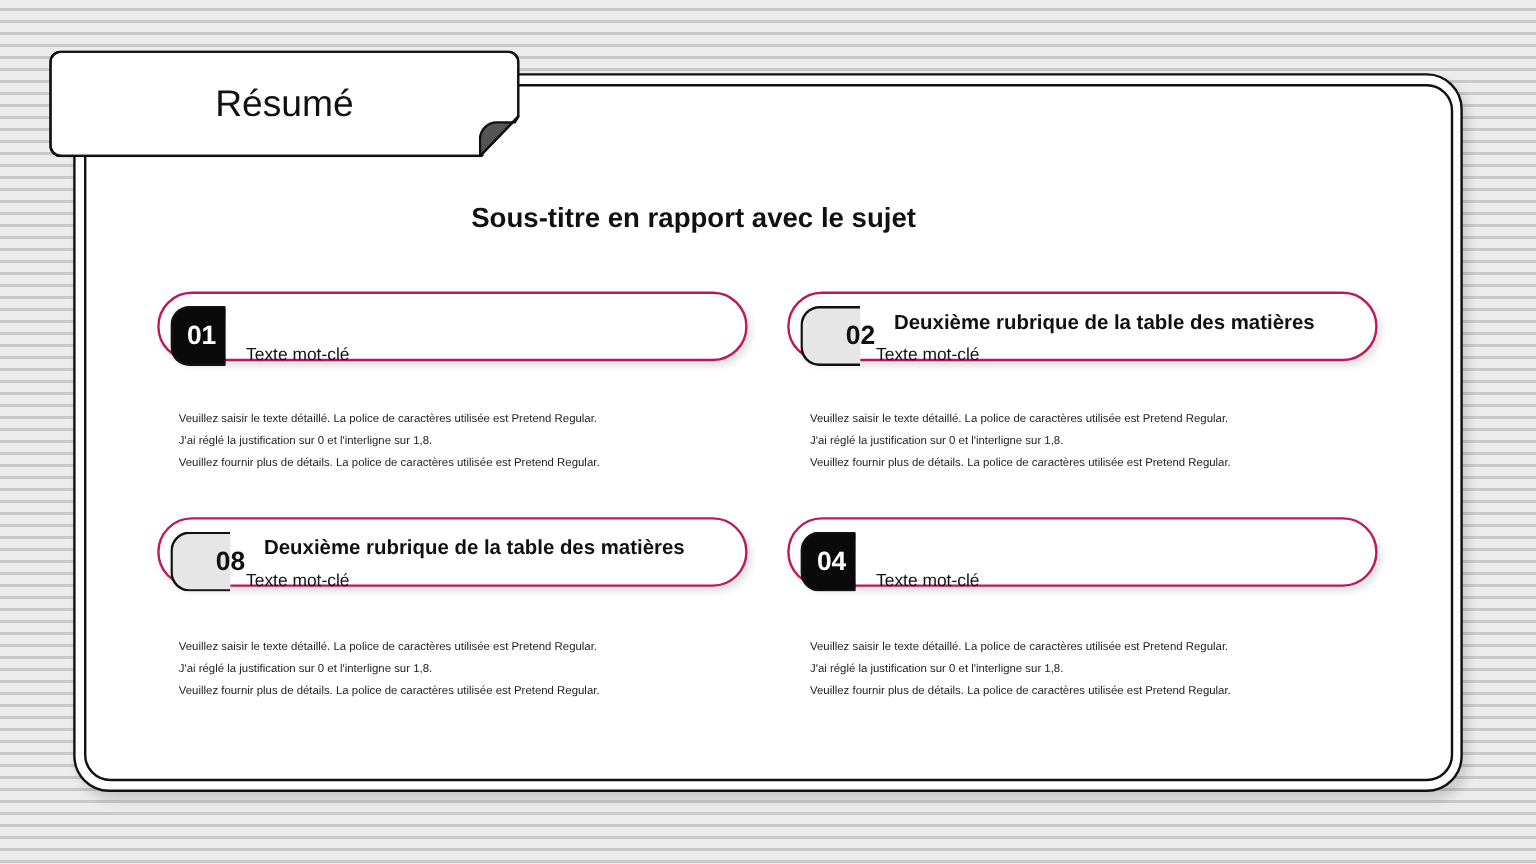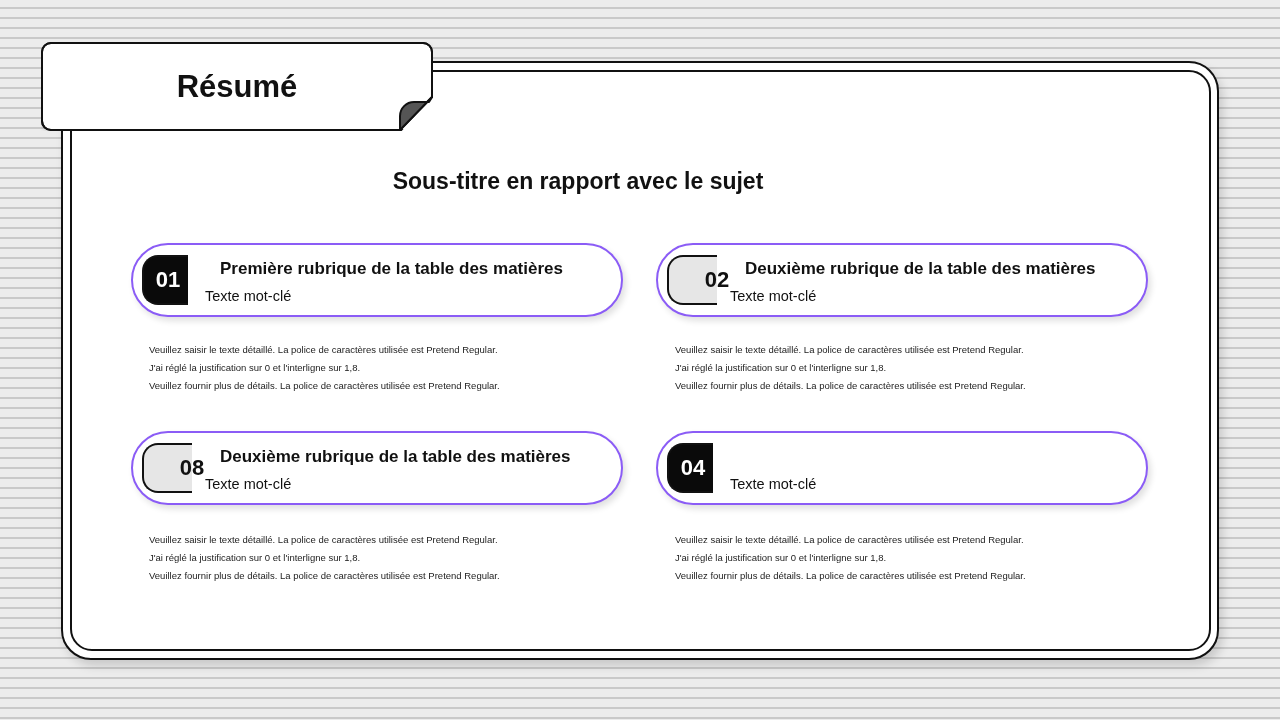--- a/index.html
+++ b/index.html
@@ -42,21 +42,21 @@
       border-radius: 10px;
       box-shadow: 3px 4px 6px rgba(0,0,0,0.12);
       clip-path: polygon(0 0, 100% 0, 100% 62%, 92% 100%, 0 100%);
       z-index: 3;
     }
     .title-tab-text {
       position: absolute;
       left: 0; top: 0; width: 392px; height: 89px;
       display: flex; align-items: center; justify-content: center;
       padding-right: 0px;
-      font-size: 31px; font-weight: bold; color: #111;
+      font-size: 31px; font-weight: normal; color: #111;
       z-index: 4;
     }
     .title-tab-border-fix {
       position: absolute;
       left: 41px; top: 42px; width: 392px; height: 89px;
       z-index: 5; pointer-events: none;
     }
     .fold {
       position: absolute;
       left: 399px; top: 96px;
@@ -66,22 +66,22 @@
     .subtitle {
       position: absolute;
       left: 0; top: 168px; width: 1156px;
       text-align: center;
       font-size: 23px; font-weight: bold; color: #111;
       z-index: 2;
     }
     .card { position: absolute; z-index: 2; }
     .pill {
       position: absolute;
-      width: 492px; height: 74px;
-      border: 2px solid #8b5cf6;
+      width: 492px; height: 58px;
+      border: 2px solid #be185d;
       border-radius: 37px;
       background: #fff;
       box-shadow: 3px 4px 6px rgba(0,0,0,0.12);
     }
     .badge {
       position: absolute;
       left: 9px; top: 10px;
       width: 46px; height: 50px;
       border: 2px solid #111;
       border-right: none;
@@ -124,21 +124,20 @@
 <div class="title-tab-text" style="left:41px;top:42px;">Résumé</div>
 <svg class="fold" viewBox="0 0 34 35" width="34" height="35">
   <path d="M33 1 L1 34 V20 A14 14 0 0 1 15 6 H30 Z" fill="#555" stroke="#111" stroke-width="2" stroke-linejoin="round"></path>
 </svg>
 
 <div class="subtitle">Sous-titre en rapport avec le sujet</div>
 
 <div class="card" style="left:131px;top:243px;">
   <div class="pill">
     <div class="badge dark">01</div>
-    <div class="pill-title">Première rubrique de la table des matières</div>
     <div class="pill-keyword">Texte mot-clé</div>
   </div>
 </div>
 <div class="desc" style="left:149px;top:341px;">
   <div>Veuillez saisir le texte détaillé. La police de caractères utilisée est Pretend Regular.</div>
   <div>J'ai réglé la justification sur 0 et l'interligne sur 1,8.</div>
   <div>Veuillez fournir plus de détails. La police de caractères utilisée est Pretend Regular.</div>
 </div>
 
 <div class="card" style="left:656px;top:243px;">

